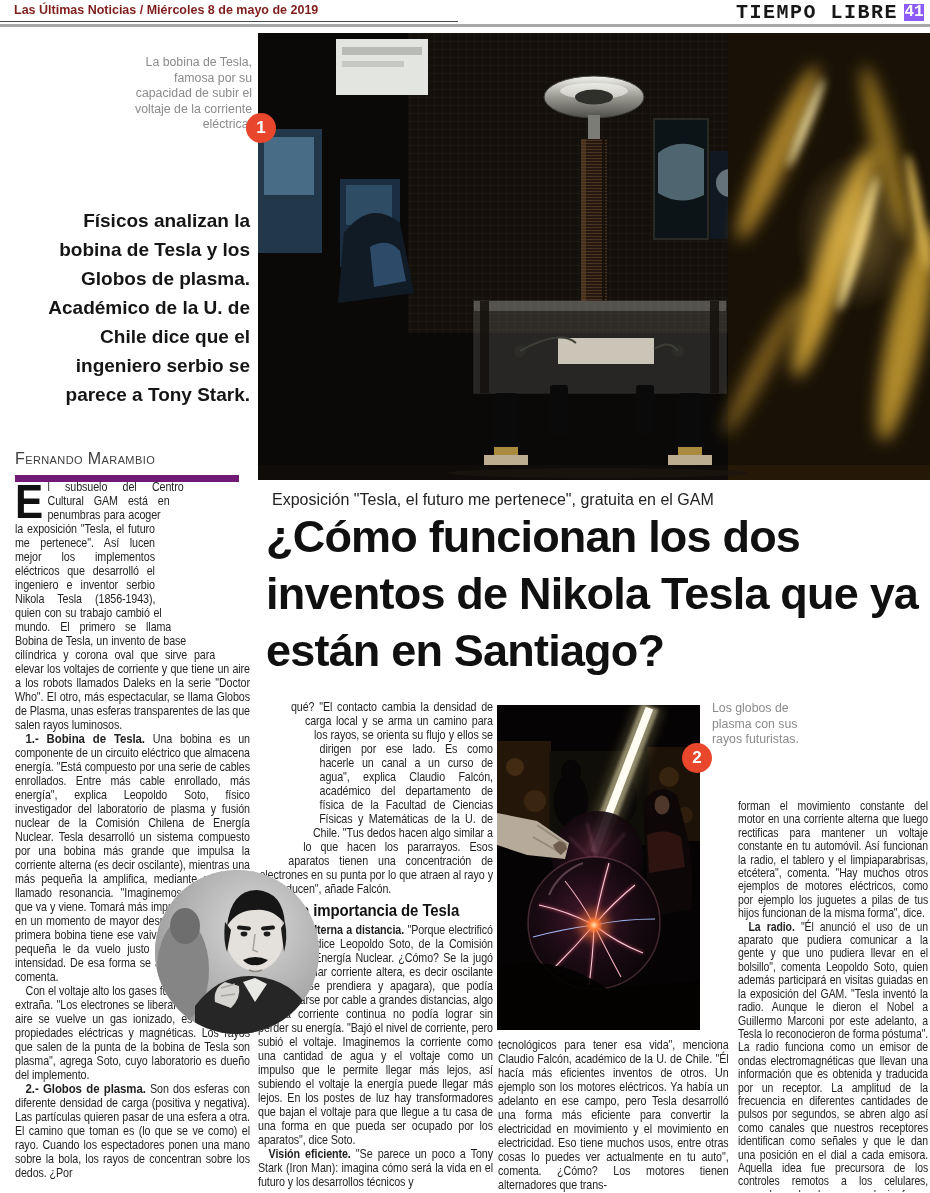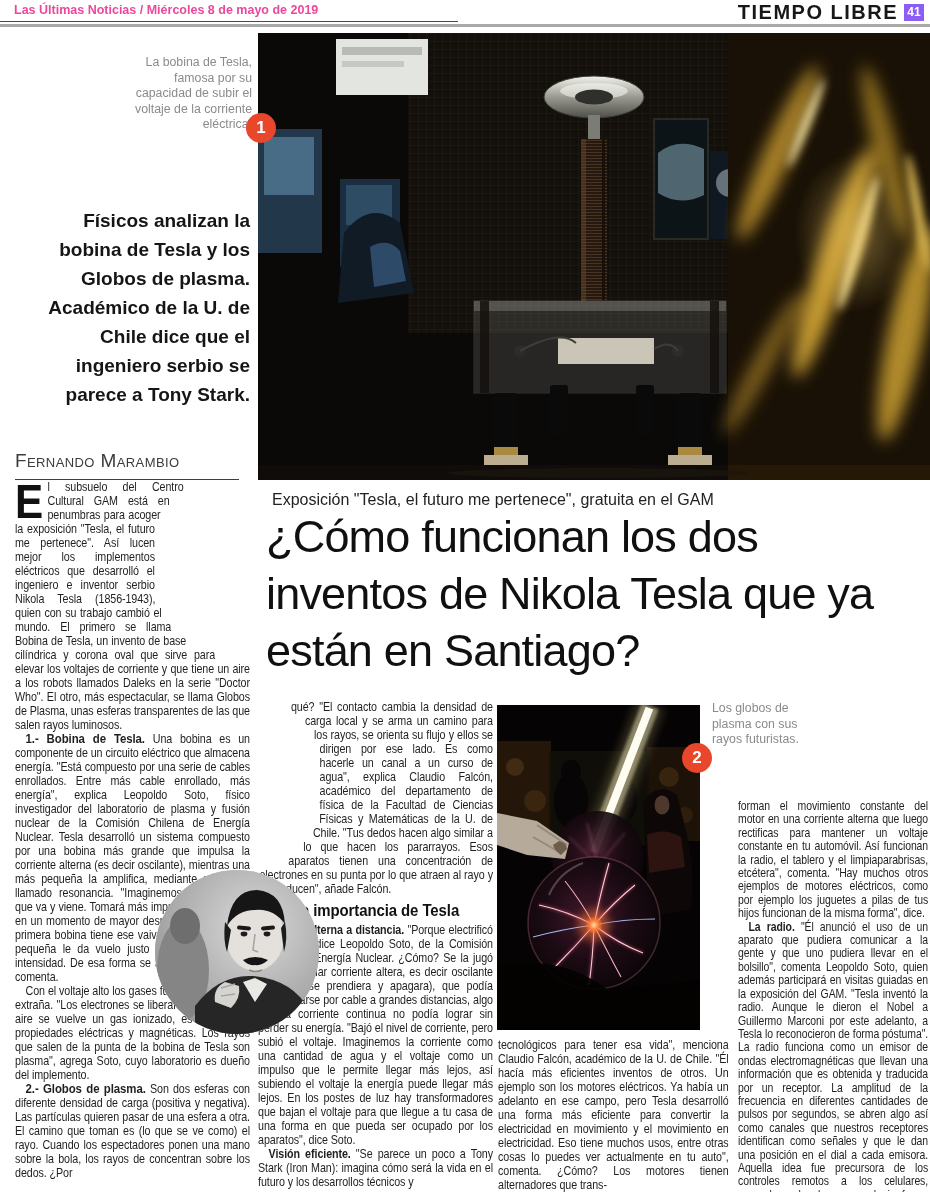--- a/index.html
+++ b/index.html
@@ -1,24 +1,24 @@
 <!DOCTYPE html>
 <html lang="es"><head>
 <meta charset="utf-8">
 <style>
   html,body{margin:0;padding:0;background:#e9e9e9;}
   #page{position:relative;width:930px;height:1193px;background:#ffffff;overflow:hidden;
         font-family:"Liberation Sans",sans-serif;color:#1d1d1d;}
 
   
-  .mh-left{position:absolute;left:14px;top:3px;font-size:12.5px;font-weight:bold;color:#ec4899;white-space:nowrap;}
-  .mh-right{position:absolute;right:6px;top:1px;display:flex;align-items:center;gap:6px;}
+  .mh-left{position:absolute;left:14px;top:3px;font-size:12.5px;font-weight:bold;color:#7f1d1d;white-space:nowrap;}
+  .mh-right{position:absolute;right:6px;top:1px;display:flex;align-items:center;gap:6px;font-family:Liberation Mono, monospace;}
   .mh-section{font-size:20px;font-weight:bold;letter-spacing:1.5px;color:#171717;}
   .mh-page{display:inline-block;min-width:20px;height:17px;background:#8b5cf6;color:#ffffff;
-           font-size:12px;font-weight:bold;text-align:center;line-height:17px;}
+           font-size:16px;font-weight:bold;text-align:center;line-height:17px;}
   .rule-thin{position:absolute;left:0;top:21px;width:458px;height:1px;background:#4a4a4a;}
   .rule-thick{position:absolute;left:0;top:24px;width:930px;height:3px;background:#a9a9a9;}
 
   
   .photo-main{position:absolute;left:258px;top:33px;width:672px;height:447px;background:#0b0908;}
   .photo-plasma{position:absolute;left:497px;top:705px;width:203px;height:325px;background:#050303;}
   .photo-main svg,.photo-plasma svg,.portrait svg{display:block;width:100%;height:100%;}
   .portrait{position:absolute;left:155px;top:870px;width:164px;height:164px;border-radius:50%;overflow:hidden;background:#bdbdbd;}
 
   
@@ -27,26 +27,26 @@
   .cap2{position:absolute;left:712px;top:701px;width:100px;text-align:left;}
   .marker{position:absolute;width:30px;height:30px;border-radius:50%;background:#e8472b;color:#ffffff;
           font-size:17px;font-weight:bold;text-align:center;line-height:30px;}
   .m1{left:246px;top:113px;}
   .m2{left:682px;top:743px;}
 
   
   .deck{position:absolute;left:16px;top:206px;width:234px;text-align:right;
         font-size:19px;line-height:29px;font-weight:bold;color:#151515;}
   .byline{position:absolute;left:15px;top:450px;width:224px;font-variant:small-caps;
-          font-size:19px;letter-spacing:.4px;color:#3c3c3c;border-bottom:1px solid #701a75;padding-bottom:7px;}
+          font-size:16px;letter-spacing:.4px;color:#3c3c3c;border-bottom:7px solid #701a75;padding-bottom:7px;}
 
   
   .kicker{position:absolute;left:272px;top:491px;width:650px;font-size:16px;color:#222;}
   .headline{position:absolute;left:266px;top:508px;width:656px;margin:0;
-            font-size:45px;line-height:57px;font-weight:normal;letter-spacing:-0.8px;color:#101010;}
+            font-size:45px;line-height:57px;font-weight:bold;letter-spacing:-0.8px;color:#101010;}
 
   
   .col{position:absolute;font-size:12.2px;line-height:14px;text-align:justify;color:#1f1f1f;
        transform:scaleX(.88);transform-origin:0 0;letter-spacing:-0.1px;overflow:hidden;}
   .col p{margin:0;}
   .col p.ind{text-indent:12px;}
   .lead{font-weight:bold;}
   .lead.num{font-size:13px;}
   .col1{left:15px;top:480px;width:267px;height:712px;}
   .col2{left:258px;top:700px;width:267px;height:492px;}

